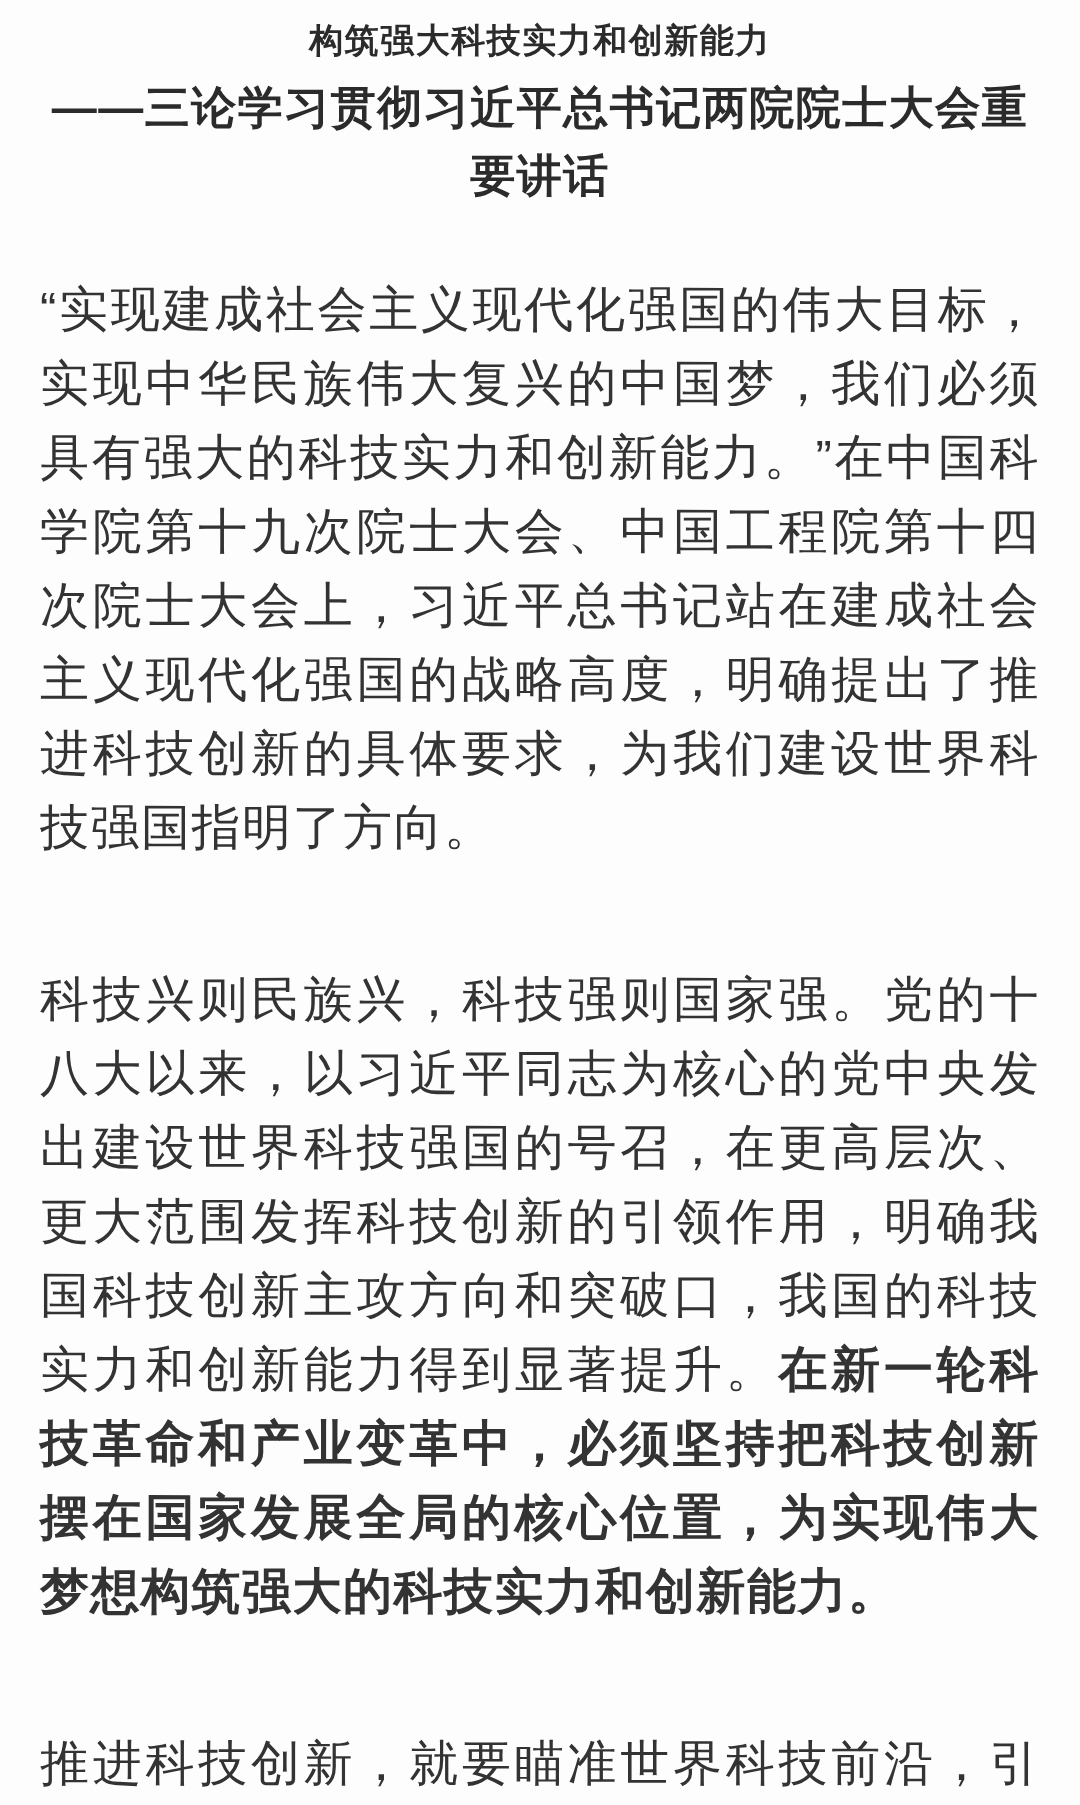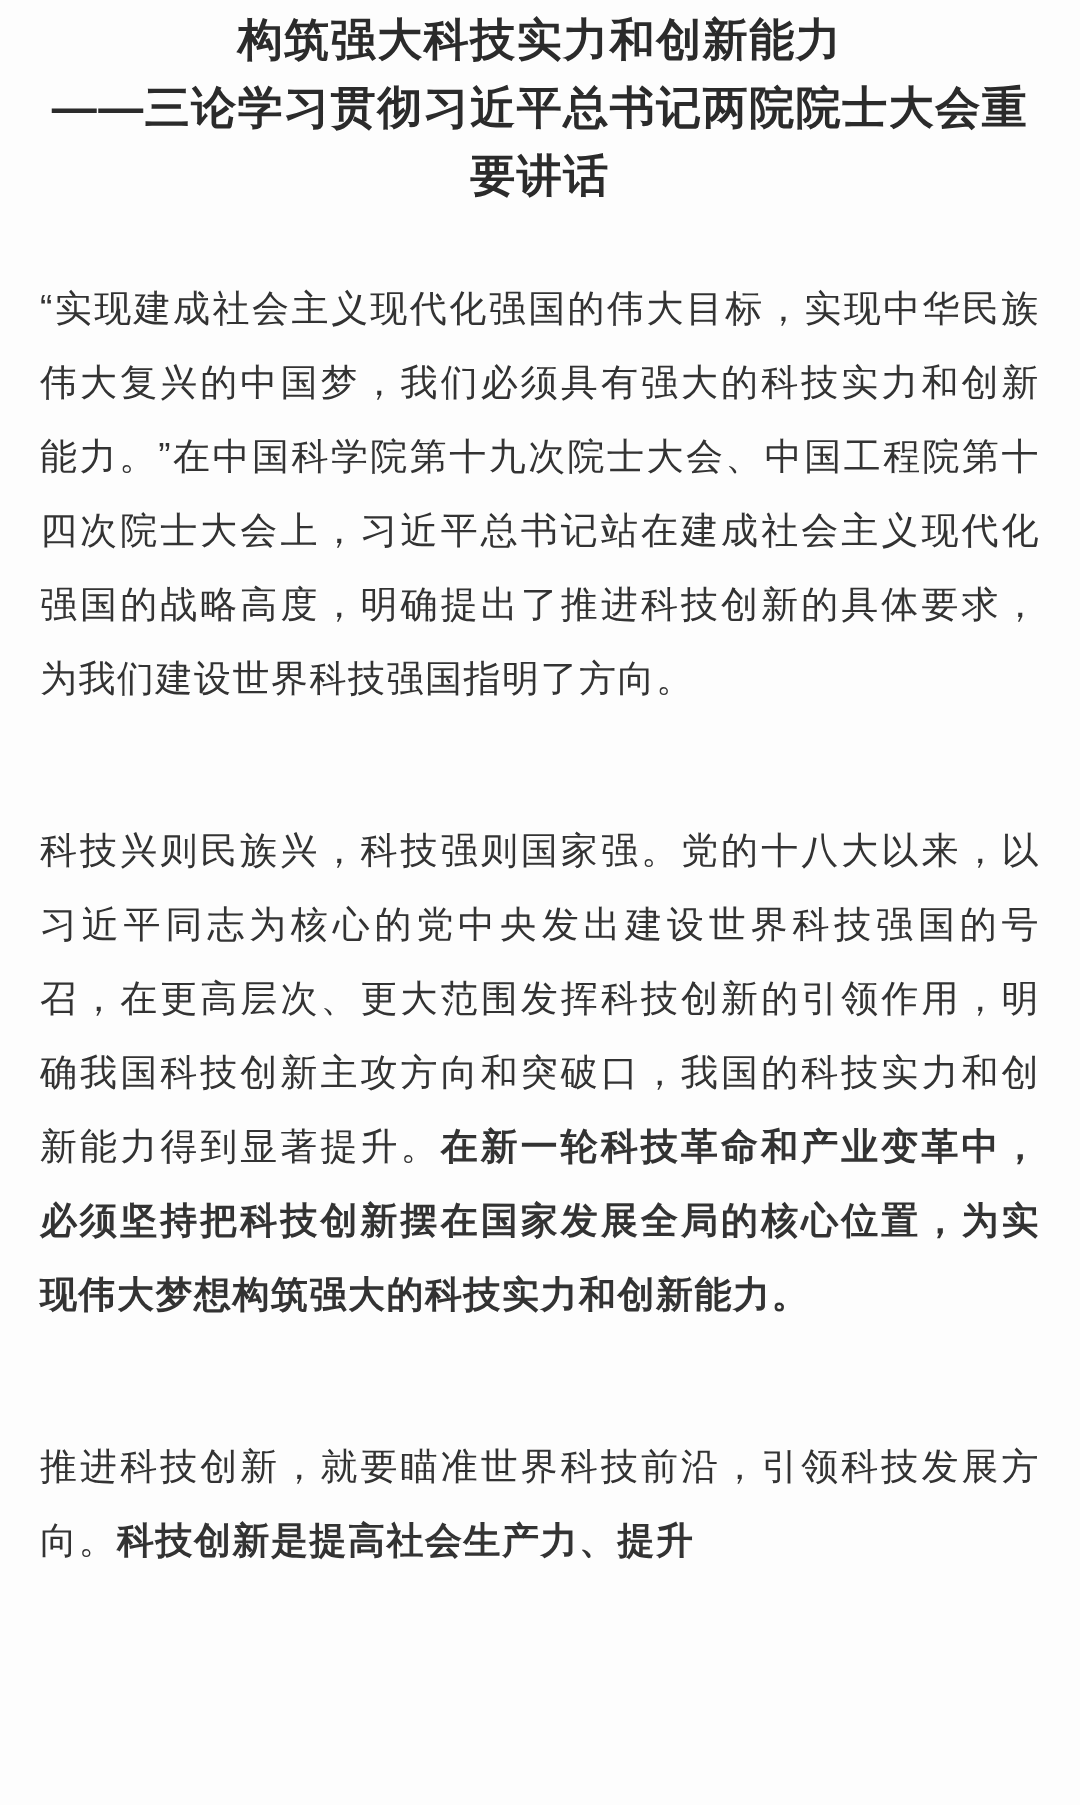--- a/index.html
+++ b/index.html
@@ -19,38 +19,38 @@
     margin:0 auto;
     background:var(--bg-color);
     padding:6px 40px 0 40px;
     overflow:hidden;
   }
   .article-header{
     text-align:center;
     color:var(--title-color);
   }
   .page-title{
-    font-size:45px;
+    font-size:34px;
     line-height:68px;
     font-weight:700;
     letter-spacing:1.5px;
   }
   .page-subtitle{
     font-size:45px;
     line-height:68px;
     font-weight:700;
     letter-spacing:1.5px;
     text-align:center;
   }
   .article-body{
     margin-top:62px;
     color:var(--text-color);
   }
   .article-body p{
-    font-size:37px;
+    font-size:49px;
     line-height:74px;
     letter-spacing:1.5px;
     text-align:justify;
     margin:0 0 98px 0;
     word-break:break-all;
     line-break:strict;
   }
   .article-body p:last-child{
     margin-bottom:0;
   }

